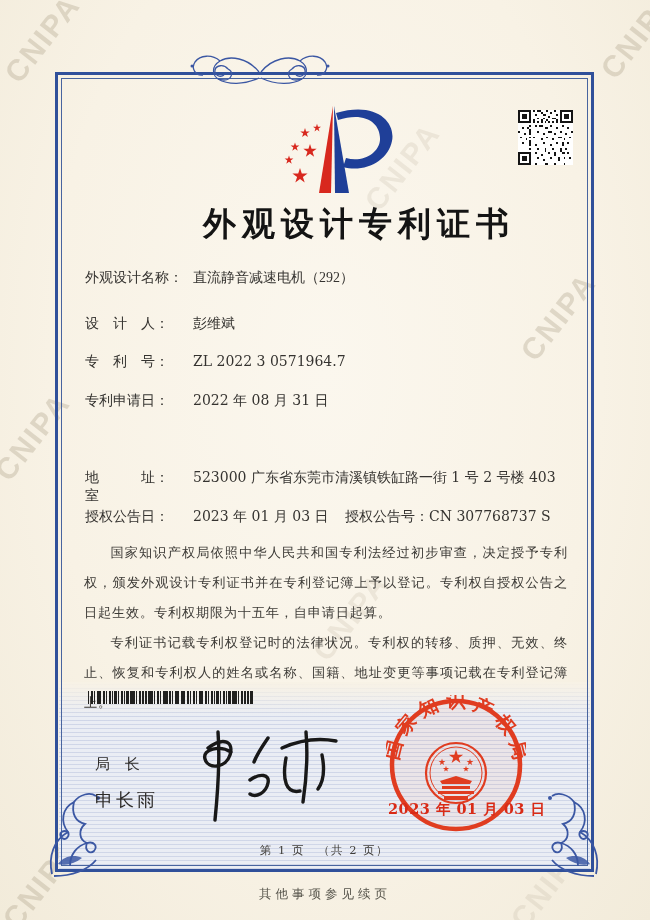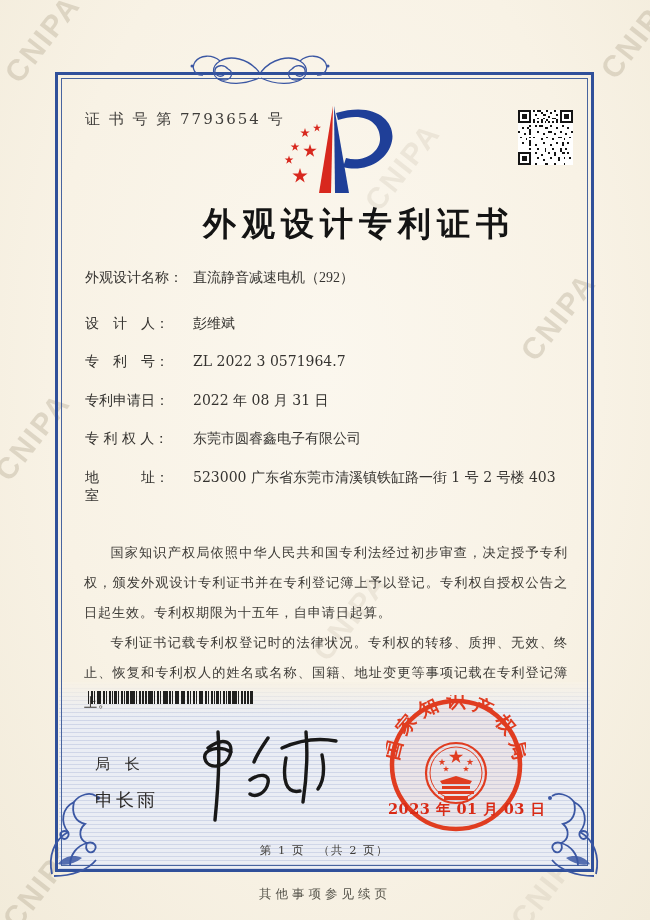--- a/index.html
+++ b/index.html
@@ -83,21 +83,20 @@
       <path d="M30,46 C24,43 20,48 24,52 C28,55 32,50 30,46"></path>
       <path d="M49,57 C56,55 60,60 56,65 C52,69 46,64 49,57"></path>
       <path d="M20,78 C26,70 36,68 44,72 C36,78 28,80 20,78 Z" fill="#3b57a3" stroke="none" opacity="0.85"></path>
       <circle cx="60" cy="12" r="2" fill="#3b57a3" stroke="none"></circle>
     </g>
   </svg>
   <svg class="abs orn" style="left:518px;top:786px;" width="92" height="92" viewBox="0 0 92 92">
     <use href="#cfl" transform="translate(92,0) scale(-1,1)"></use>
   </svg>
 
-  <div class="abs certno">证 书 号 第 7793654 号</div>
 
   <svg class="abs" style="left:283px;top:103px;" width="115" height="92" viewBox="0 0 115 92">
     <defs>
       <path id="star" d="M 0,-1 L 0.2245,-0.309 L 0.9511,-0.309 L 0.3633,0.118 L 0.5878,0.809 L 0,0.382 L -0.5878,0.809 L -0.3633,0.118 L -0.9511,-0.309 L -0.2245,-0.309 Z"></path>
     </defs>
     <path d="M53,10 C92,-2 113,18 109,38 C105,58 82,70 60,64 L63,55 C80,60 96,50 97,37 C98,20 82,8 55,17 Z" fill="#1f3f98"></path>
     <polygon points="50,3 36,90 48,90" fill="#d8281e"></polygon>
     <polygon points="51,3 52,90 66,90" fill="#1f3f98"></polygon>
     <g fill="#d8281e">
       <use href="#star" transform="translate(22,30) scale(5)"></use>
@@ -148,25 +147,28 @@
   </div>
   <div class="abs row" style="top:315px;">
     <span class="lbl">设　计　人：</span><span>彭维斌</span>
   </div>
   <div class="abs row" style="top:353px;">
     <span class="lbl">专　利　号：</span><span>ZL 2022 3 0571964.7</span>
   </div>
   <div class="abs row" style="top:392px;">
     <span class="lbl">专利申请日：</span><span>2022 年 08 月 31 日</span>
   </div>
-  <div class="abs row" style="top:430px;">
-    <span class="lbl">专 利 权 人：</span><span>东莞市圆睿鑫电子有限公司</span>
-  </div>
   <div class="abs row" style="top:469px;white-space:normal;">
     <span class="lbl">地　　　址：</span><span>523000 广东省东莞市清溪镇铁缸路一街 1 号 2 号楼 403 室</span>
+  </div>
+  <div class="abs row" style="top:508px;">
+    <span class="lbl">授权公告日：</span><span>2023 年 01 月 03 日</span>
+    <span class="grant2">
+      <span>授权公告号：</span><span>CN 307768737 S</span>
+    </span>
   </div>
 
   <div class="abs paras">
     <p>国家知识产权局依照中华人民共和国专利法经过初步审查，决定授予专利权，颁发外观设计专利证书并在专利登记簿上予以登记。专利权自授权公告之日起生效。专利权期限为十五年，自申请日起算。</p>
     <p>专利证书记载专利权登记时的法律状况。专利权的转移、质押、无效、终止、恢复和专利权人的姓名或名称、国籍、地址变更等事项记载在专利登记簿上。</p>
   </div>
 
   <div class="abs barcode"></div>
 
   <div class="abs director-title">局 长</div>

